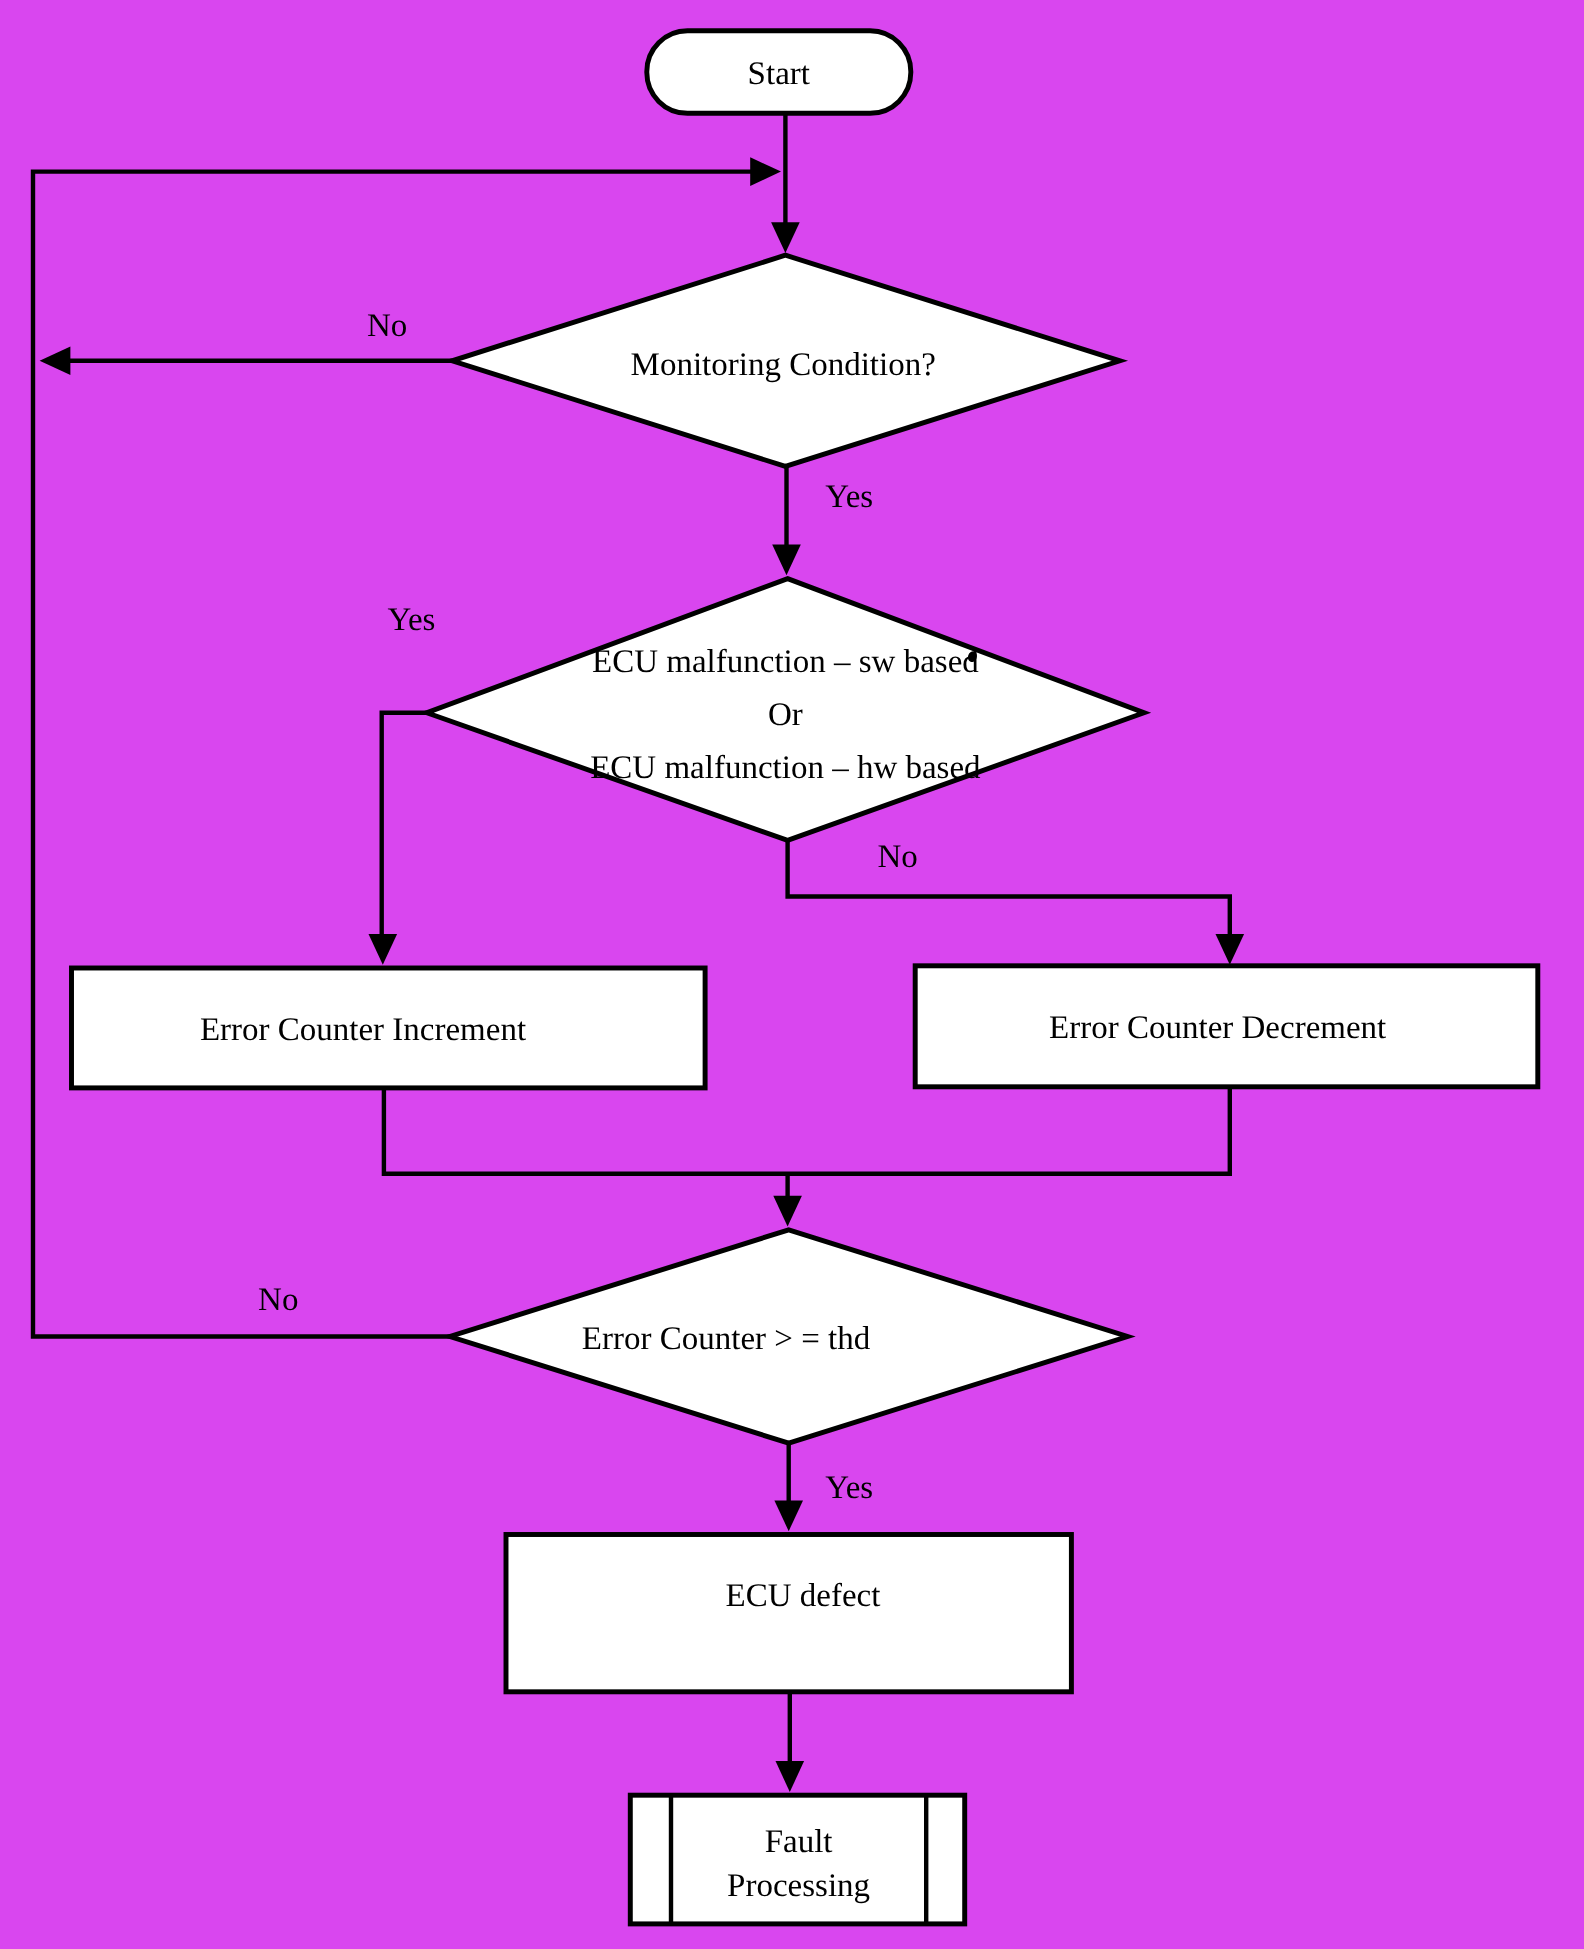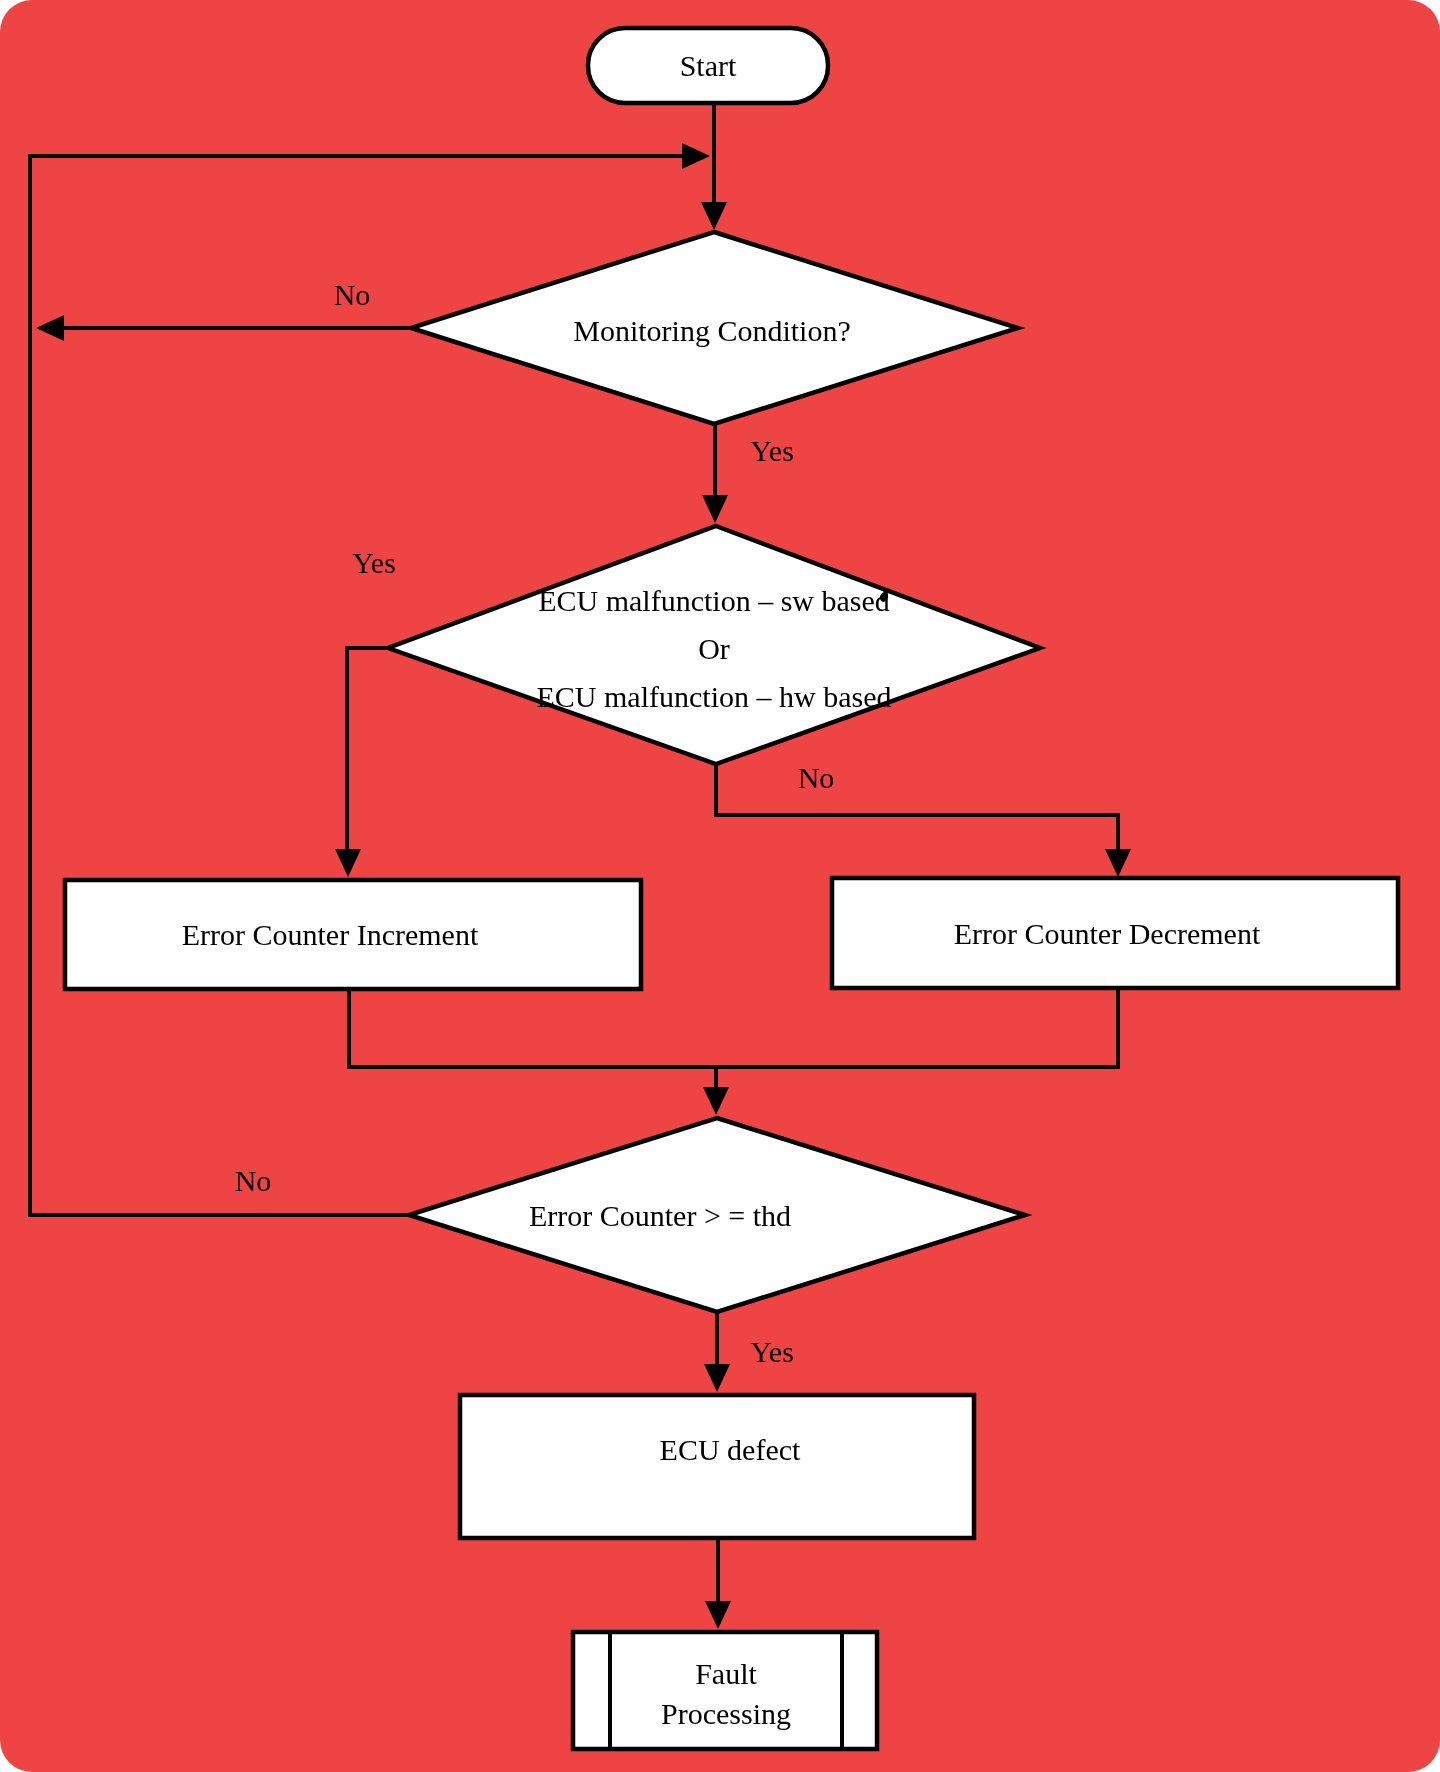--- a/index.html
+++ b/index.html
@@ -4,23 +4,22 @@
 <style>
   html, body {
     margin: 0;
     padding: 0;
     background: #ffffff;
   }
   .canvas {
     position: relative;
     width: 1440px;
     height: 1772px;
-    background: #ef4444;
+    background: #d946ef;
     overflow: hidden;
-    border-radius: 32px;
   }
   svg {
     position: absolute;
     left: 0;
     top: 0;
     display: block;
   }
   .shape {
     fill: #ffffff;
     stroke: #000000;

